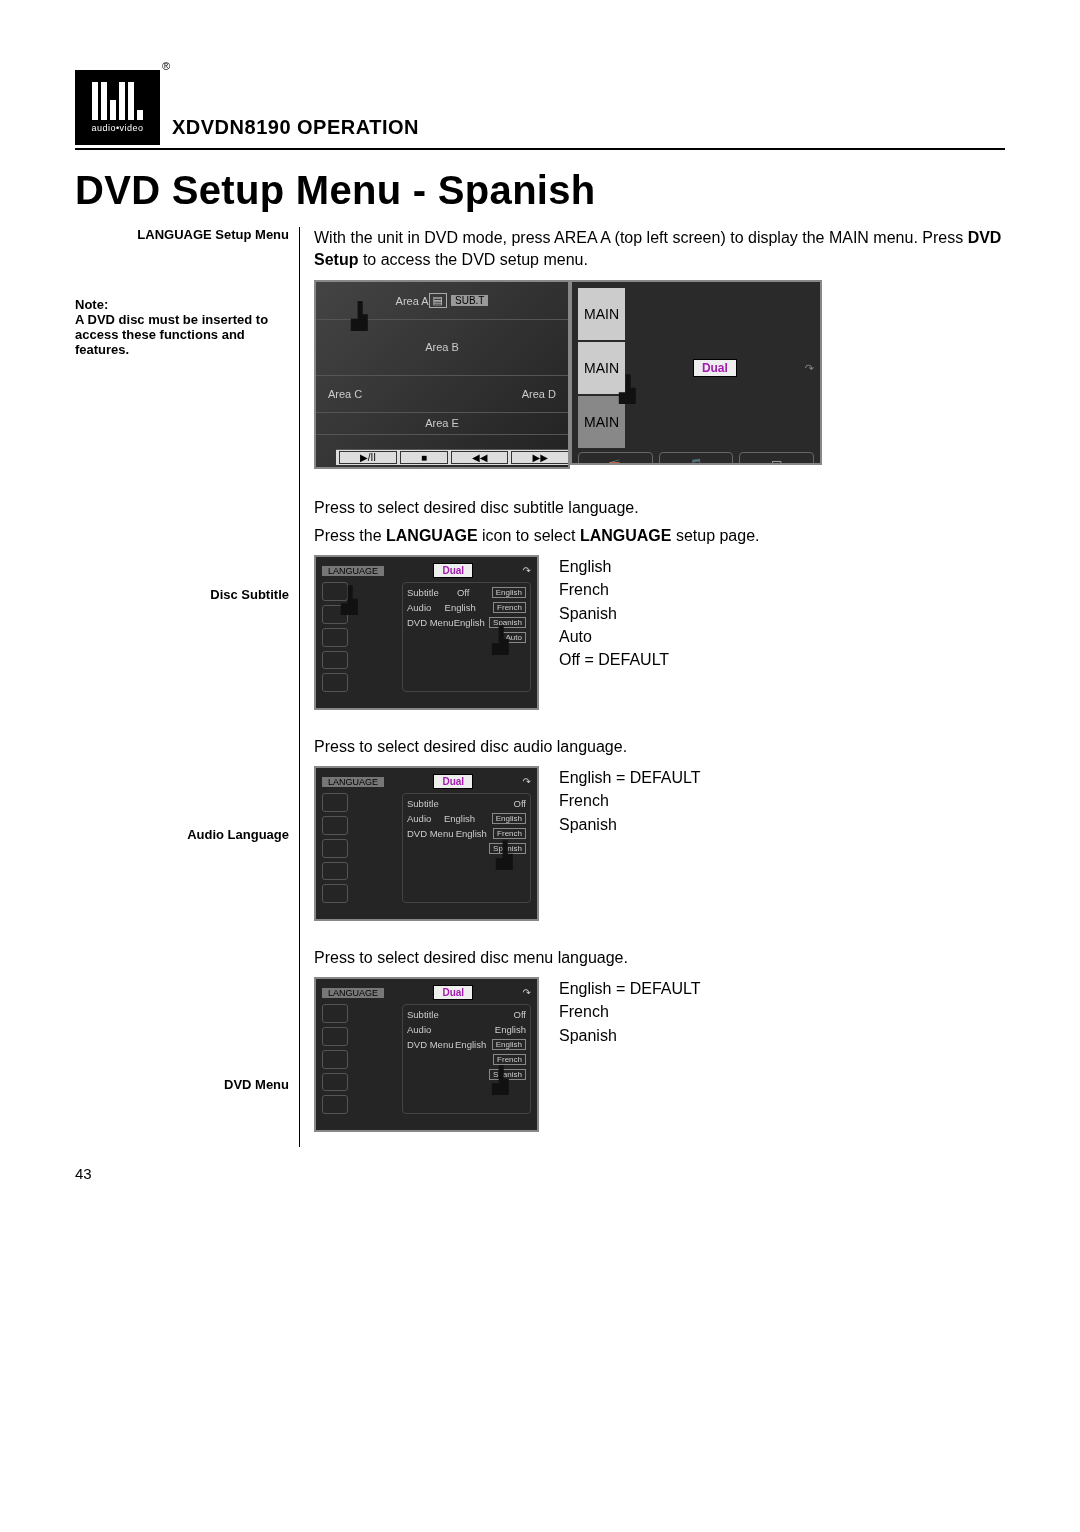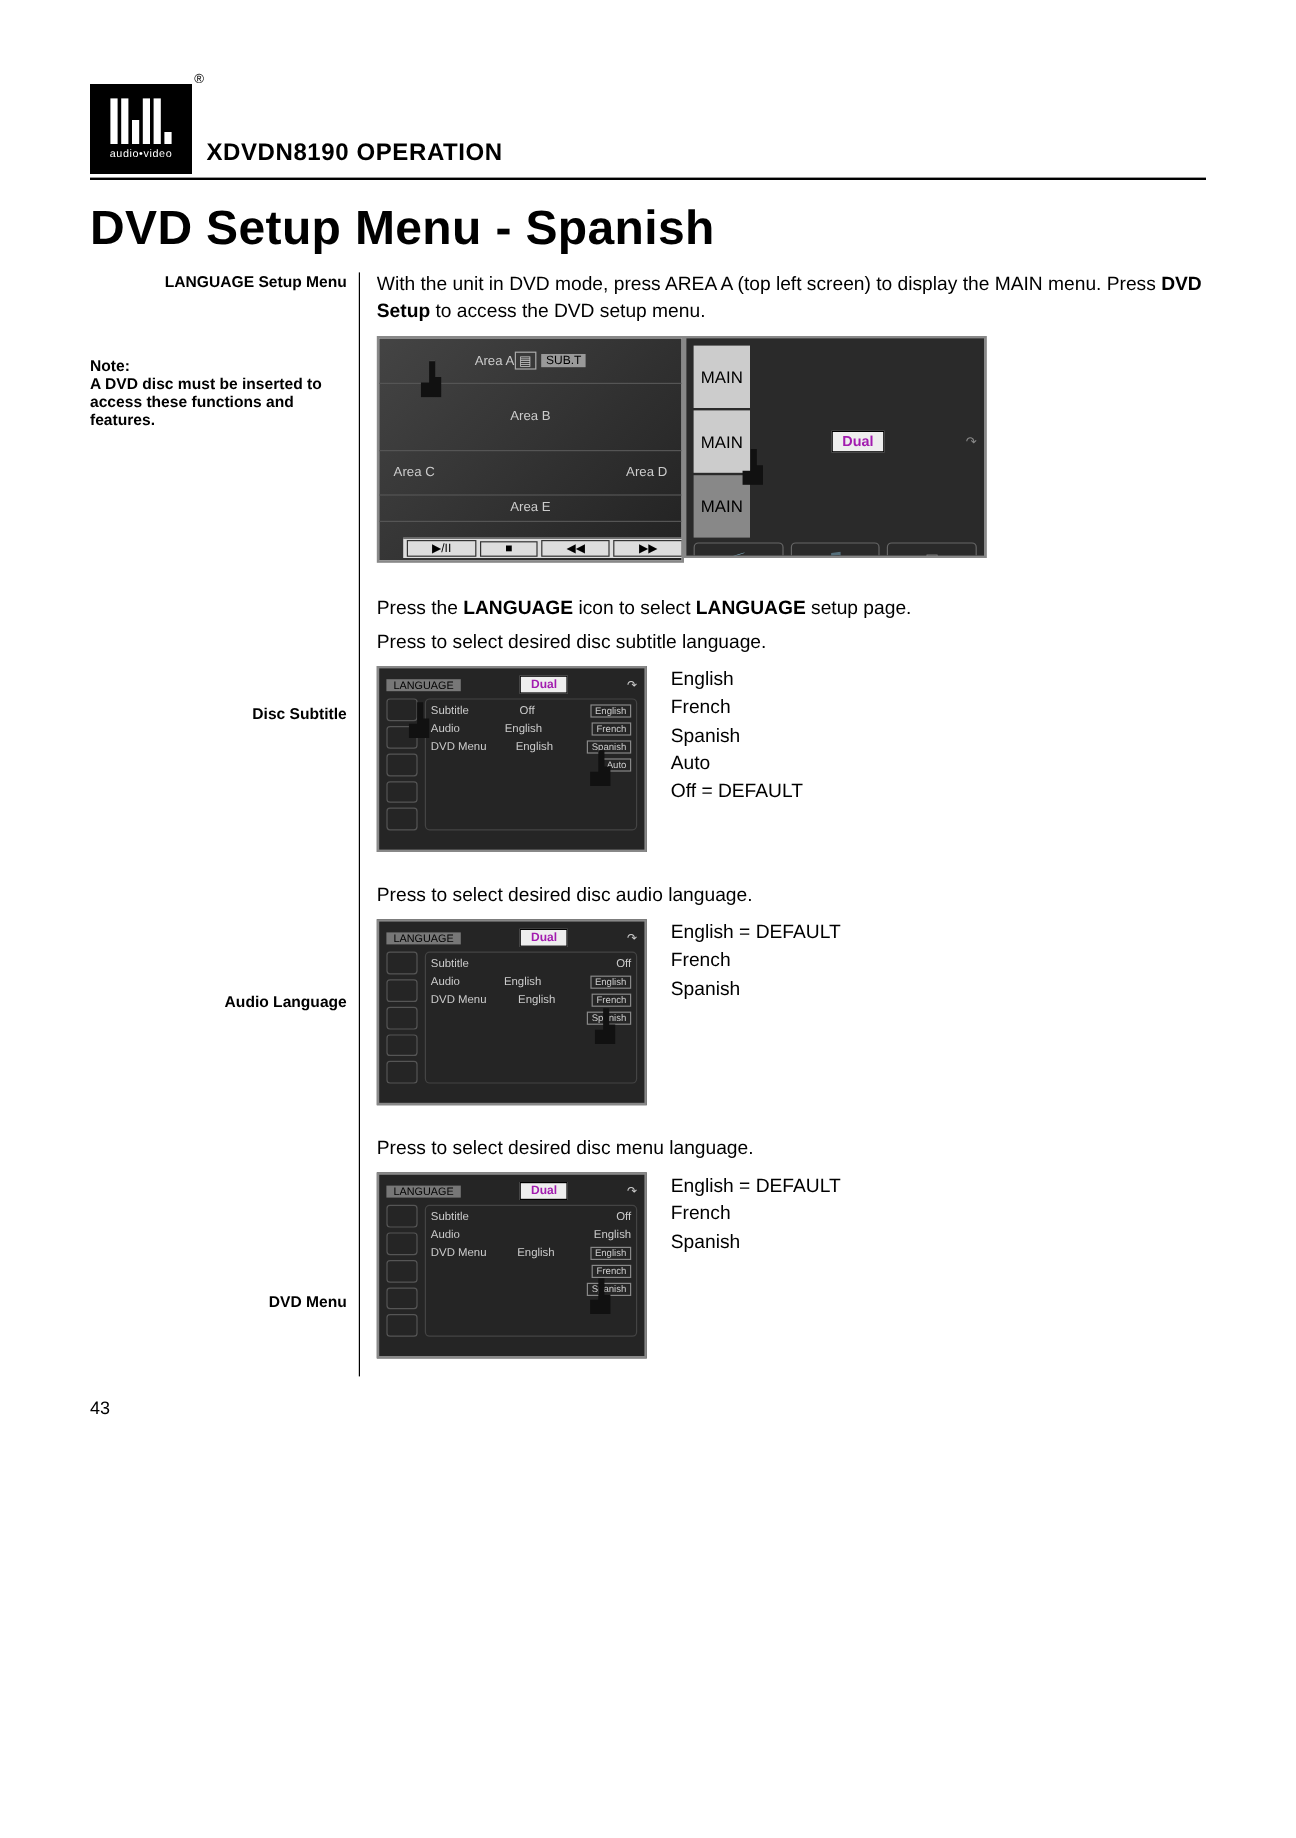--- a/index.html
+++ b/index.html
@@ -150,21 +150,21 @@
     font-size:10px;
     position:relative;
     padding:6px;
     box-sizing:border-box;
   }
   .mini-top{display:flex;justify-content:space-between;align-items:center;margin-bottom:4px;}
   .lang-tab{background:#777;color:#000;font-size:9px;padding:0 6px;}
   .mini-body{display:flex;height:110px;}
   .mini-side{width:26px;display:flex;flex-direction:column;gap:4px;margin-right:6px;}
   .mini-side div{flex:1;border:1px solid #555;border-radius:3px;}
-  .mini-list{flex:1;border:1px solid #444;border-radius:4px;padding:4px;display:flex;flex-direction:column;gap:4px;}
+  .mini-list{flex:1;border:1px solid #444;border-radius:4px;padding:4px;display:flex;flex-direction:column;gap:4px;margin-left:48px;}
   .mini-row{display:flex;justify-content:space-between;font-size:9.5px;}
   .opt-box{border:1px solid #888;padding:0 3px;margin-left:4px;font-size:8px;}
   .hand{
     position:absolute;
     width:34px;height:30px;
     background:#111;
     clip-path: polygon(40% 0,55% 0,55% 45%,70% 45%,70% 100%,20% 100%,20% 60%,40% 60%);
   }
   .opts-list{font-size:16px;line-height:1.45;}
   .page-num{
@@ -266,25 +266,25 @@
             <div class="home-cell">⚙</div>
             <div class="home-cell">iP</div>
             <div class="home-cell">
                 <span class="standby">Standby</span>
               </div>
           </div>
           <div class="hand" style="top:92px;left:40px;"></div>
         </div>
       </div>
 
+      <div class="sub-line">Press to select desired disc subtitle language.</div>
+
       <div class="sub-line">
         <span>Press the </span><b>LANGUAGE</b><span> icon to select </span><b>LANGUAGE</b><span> setup page.</span>
       </div>
-
-      <div class="sub-line">Press to select desired disc subtitle language.</div>
       <div class="sec-row">
         <div class="mini">
           <div class="mini-top">
             <span class="lang-tab">LANGUAGE</span>
             <span class="dual-badge" style="font-size:10px;">Dual</span>
             <span>↷</span>
           </div>
           <div class="mini-body">
             <div class="mini-side">
                 <div></div>

